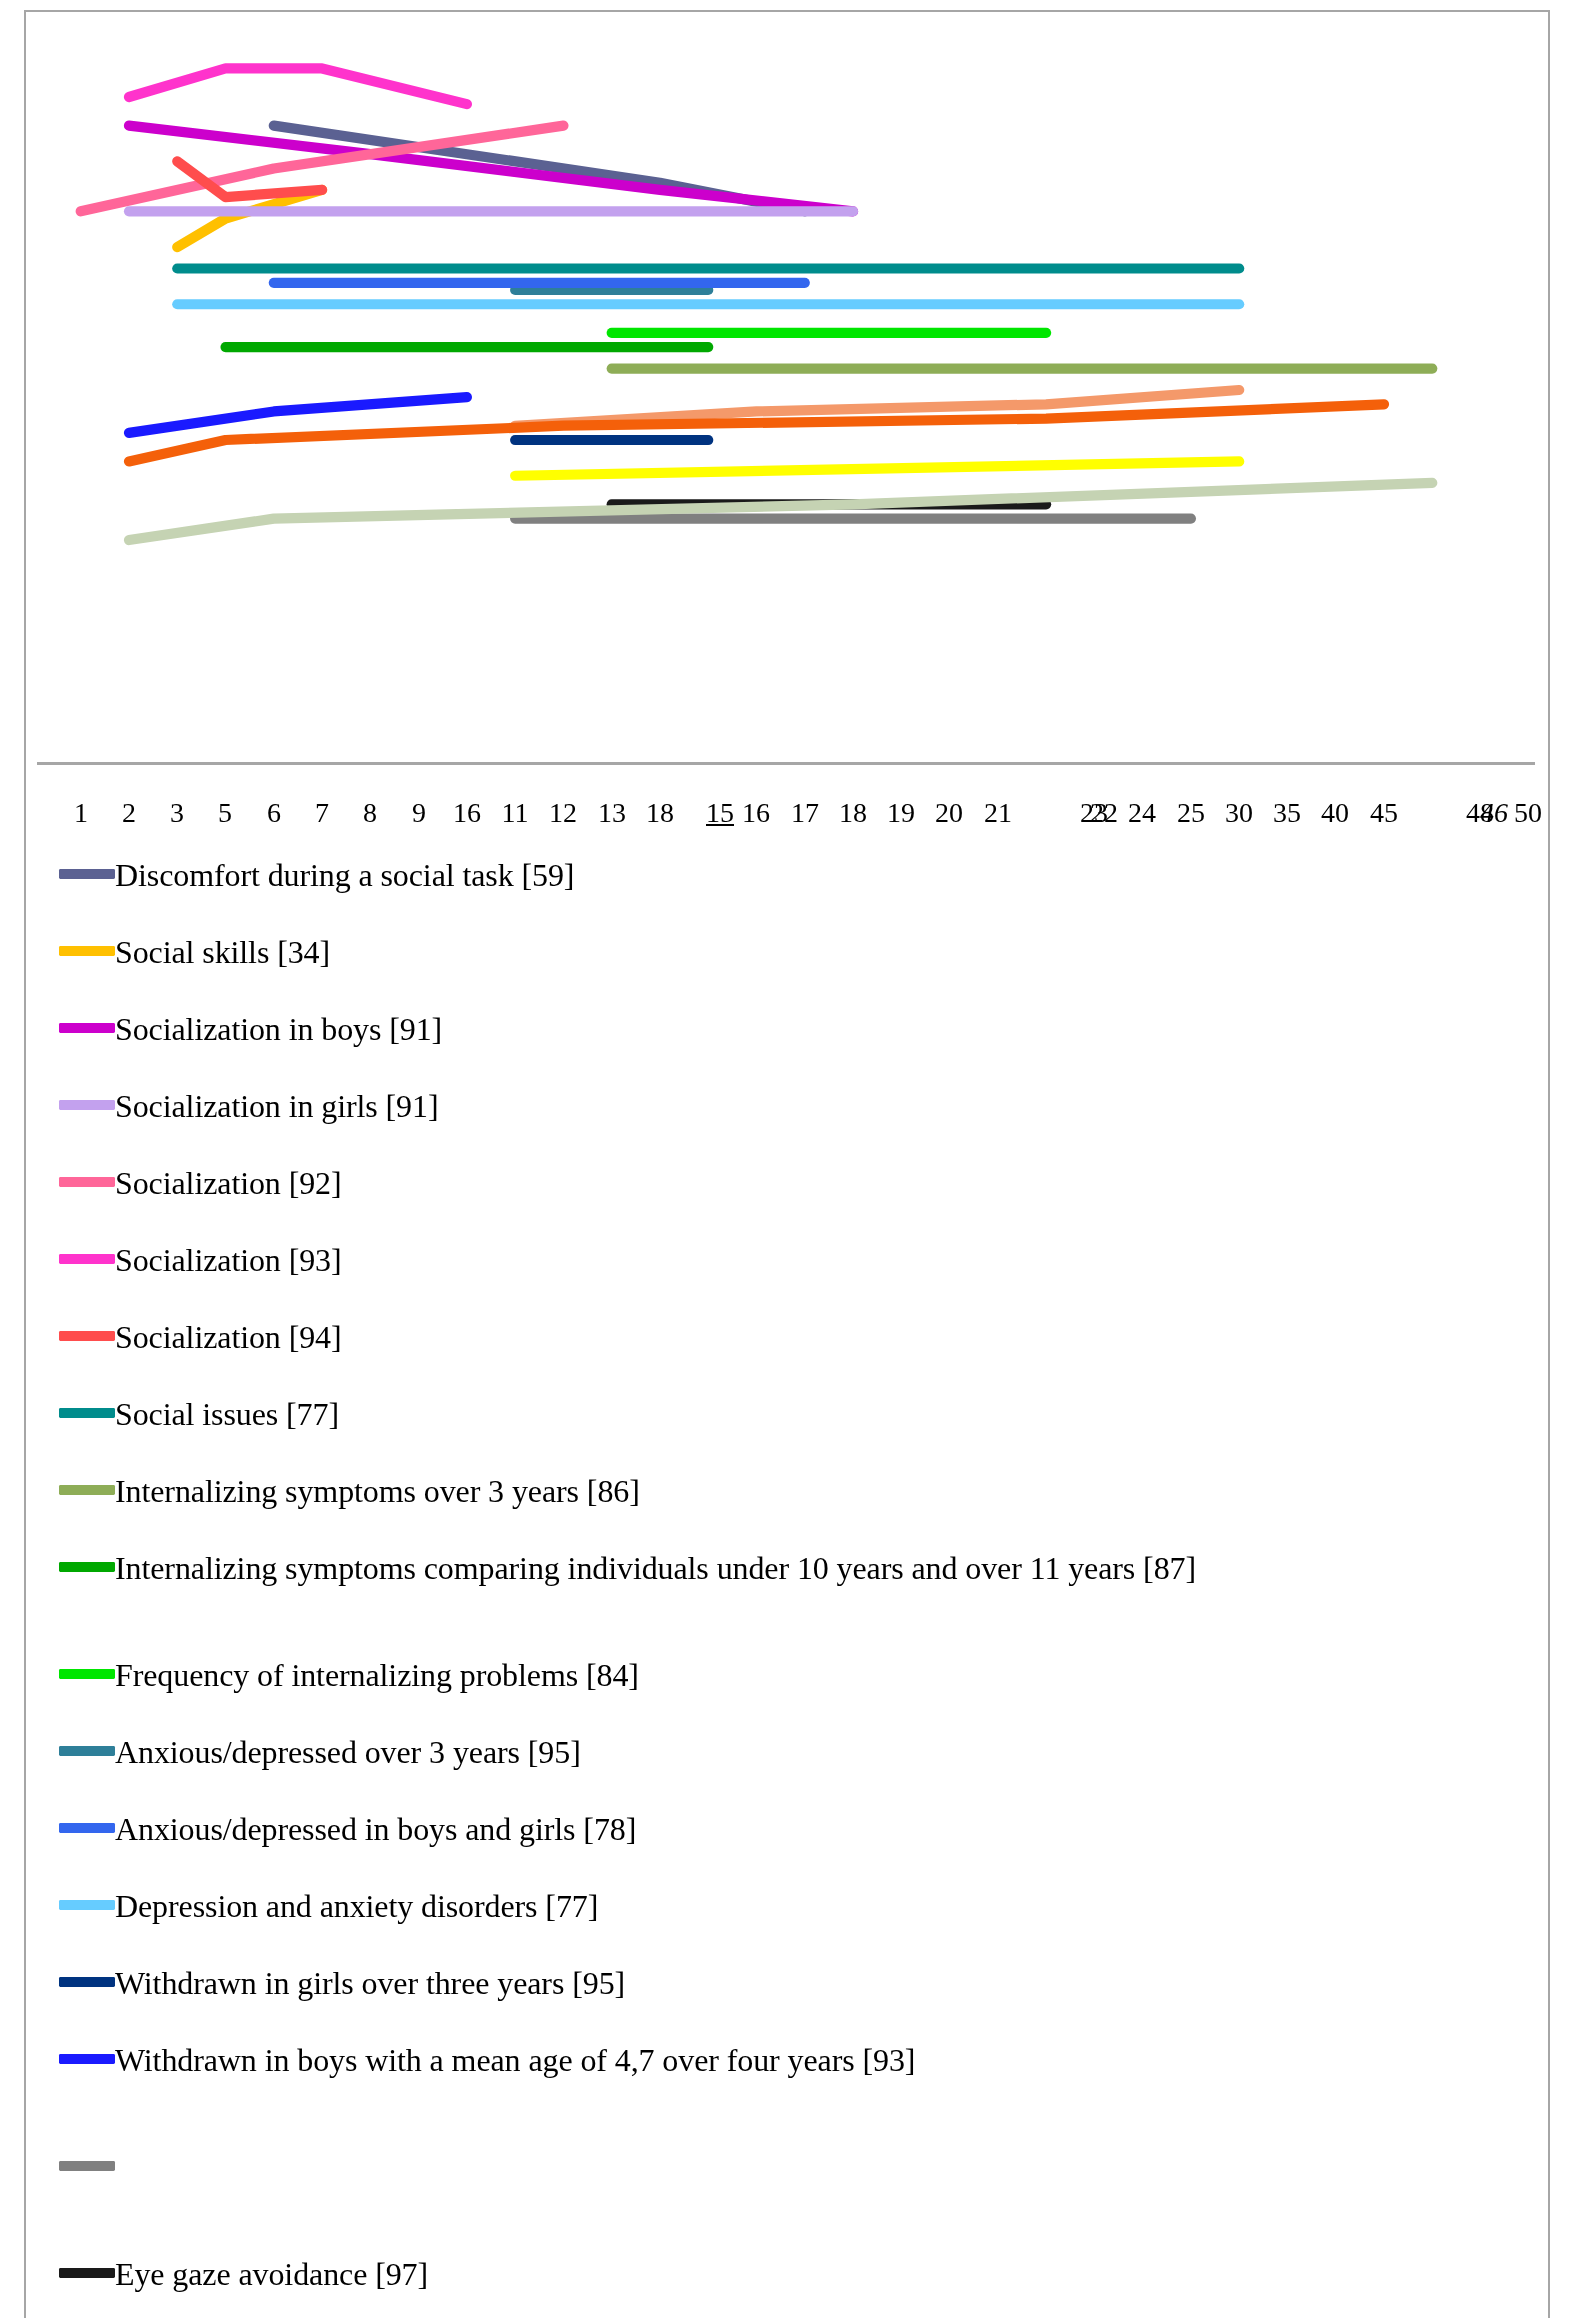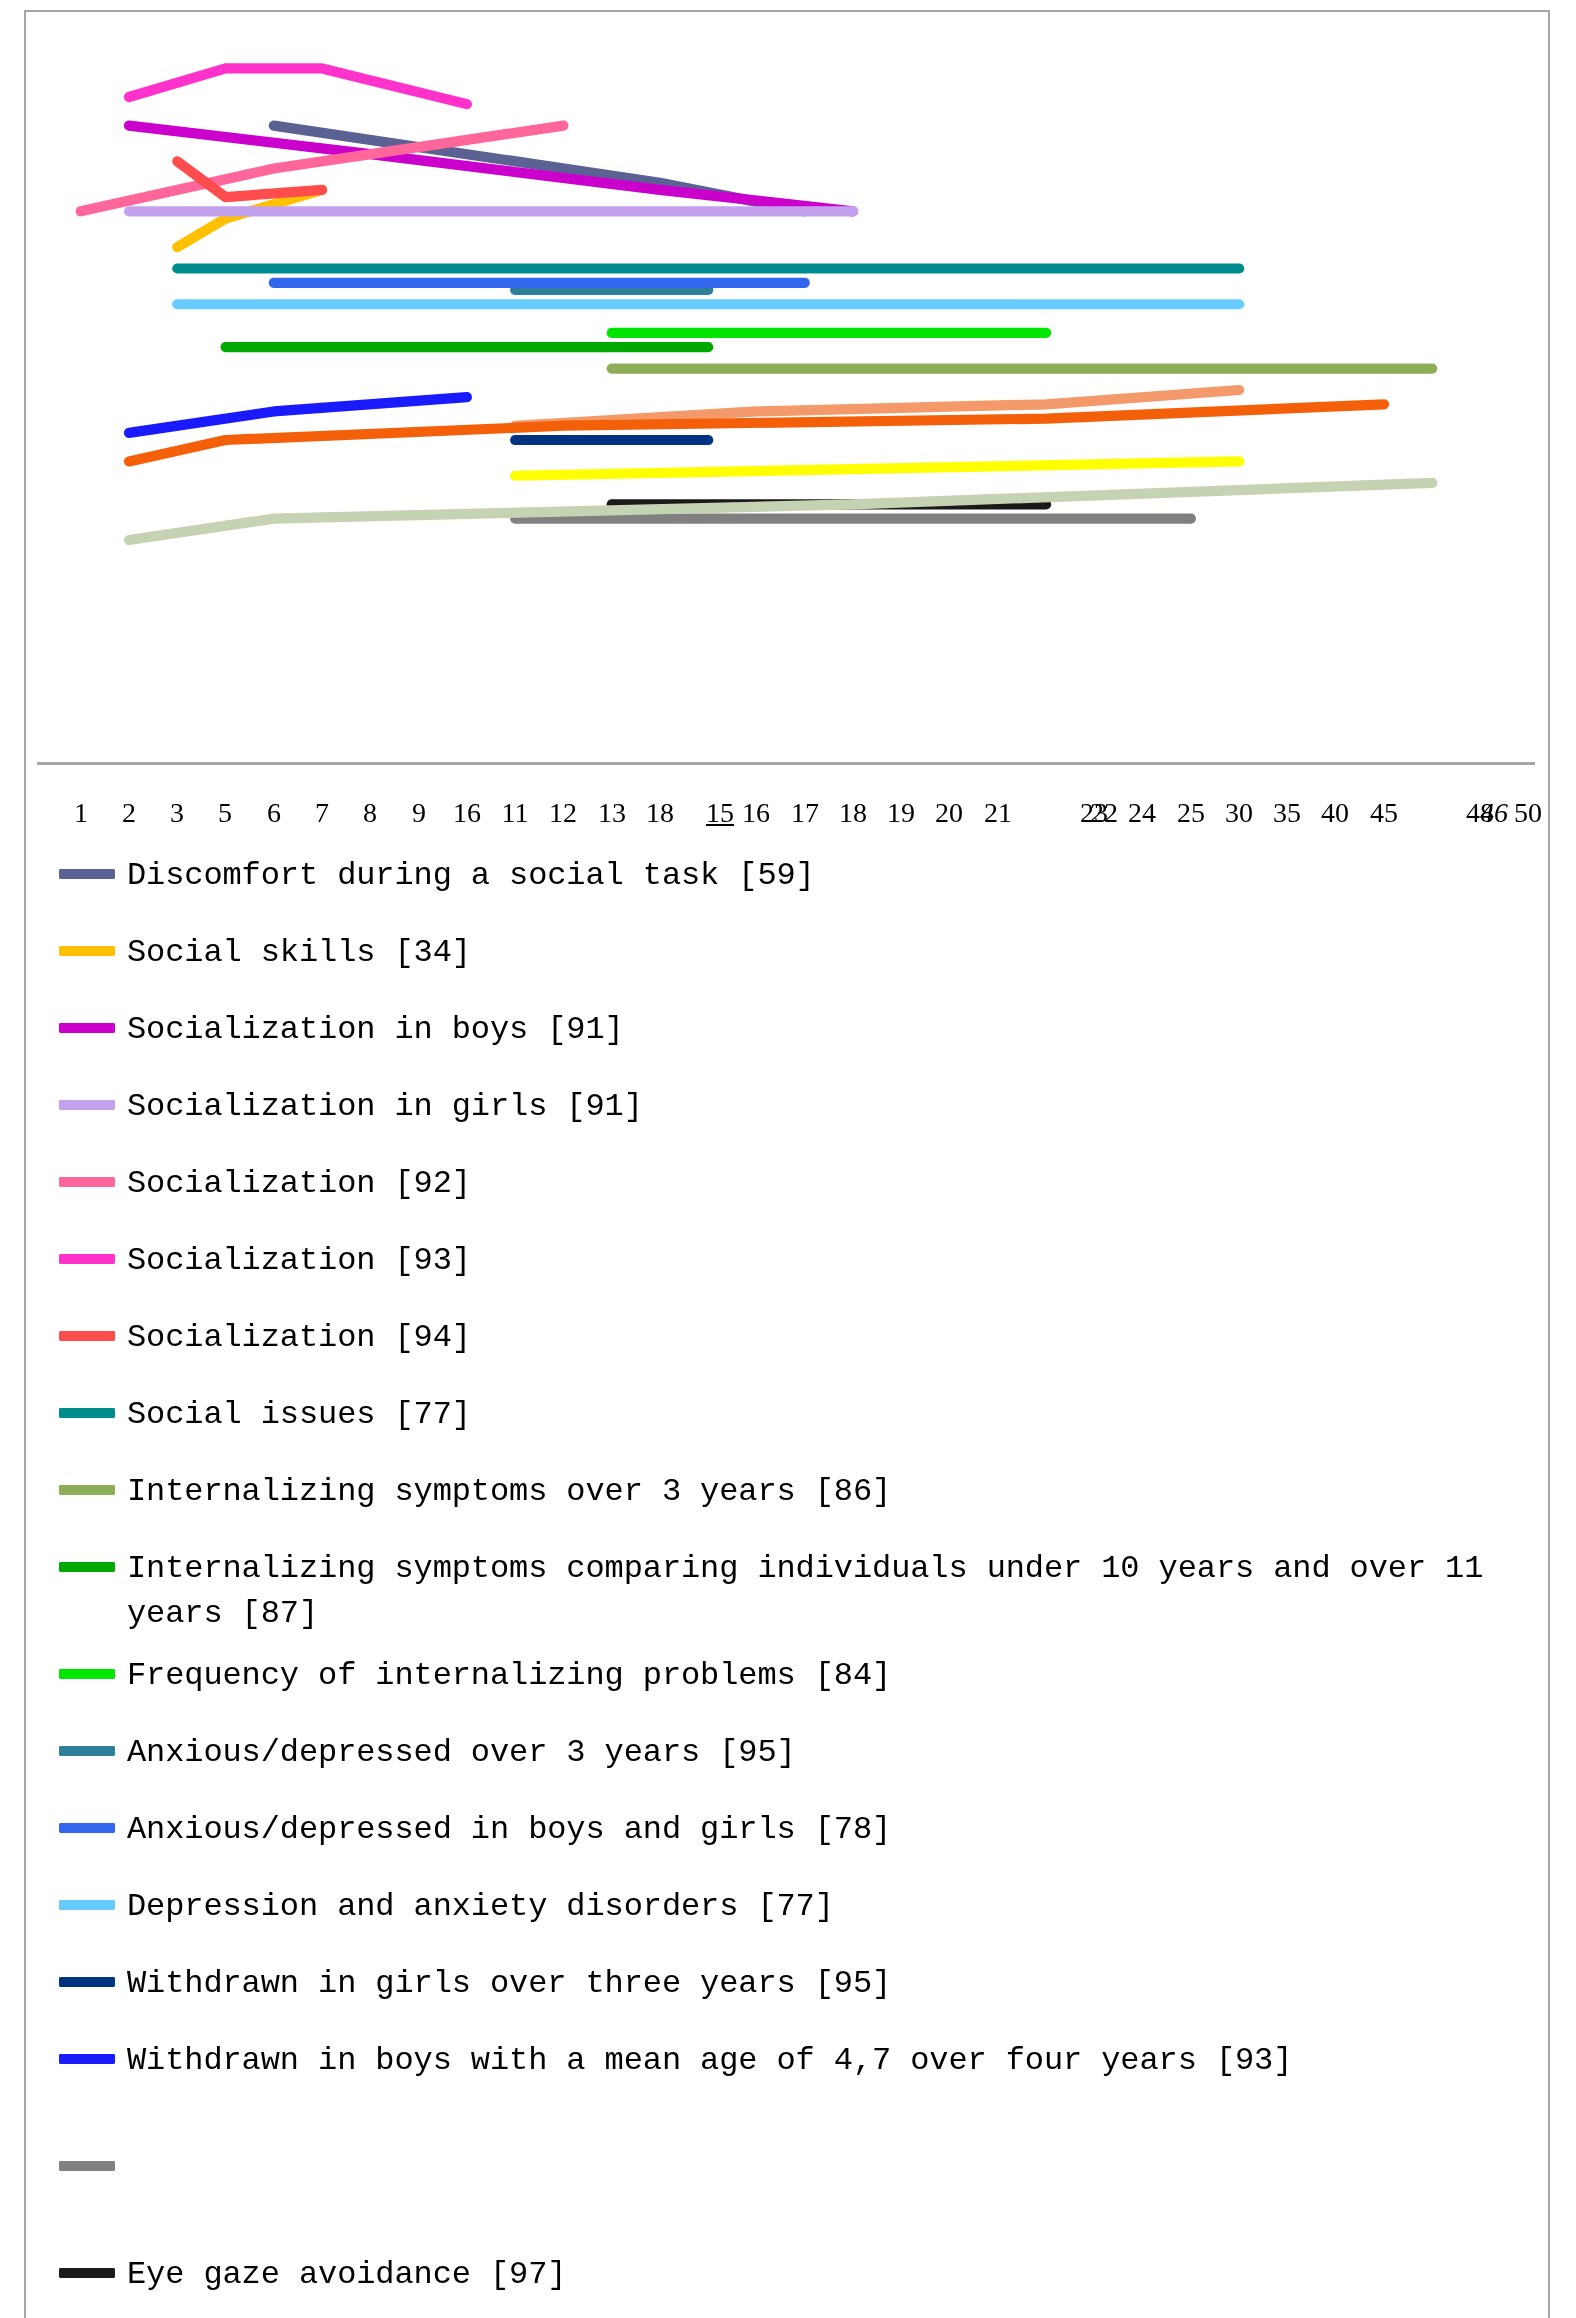--- a/index.html
+++ b/index.html
@@ -91,28 +91,27 @@
   .legend-swatch {
     flex: 0 0 auto;
     width: 56px;
     height: 10.2px;
     border-radius: 1.4px;
     margin-top: 22px;
     margin-right: 0px;
   }
   .legend-label {
     flex: 1 1 auto;
-    font-family: Liberation Mono, monospace;
+    font-family: Liberation Serif, serif;
     font-size: 32px;
     line-height: 45px;
     color: #000000;
     padding-top: 5.6px;
     padding-right: 28px;
     letter-spacing: -0.1px;
-    margin-left: 12px;
   }
 </style>
 </head>
 <body>
 
 <div id="figure">
   <div class="outer-frame">
 
     <div class="plot-area">
       <svg class="plot-svg" id="plot-svg" viewBox="0 0 3290 1640" preserveAspectRatio="none">

